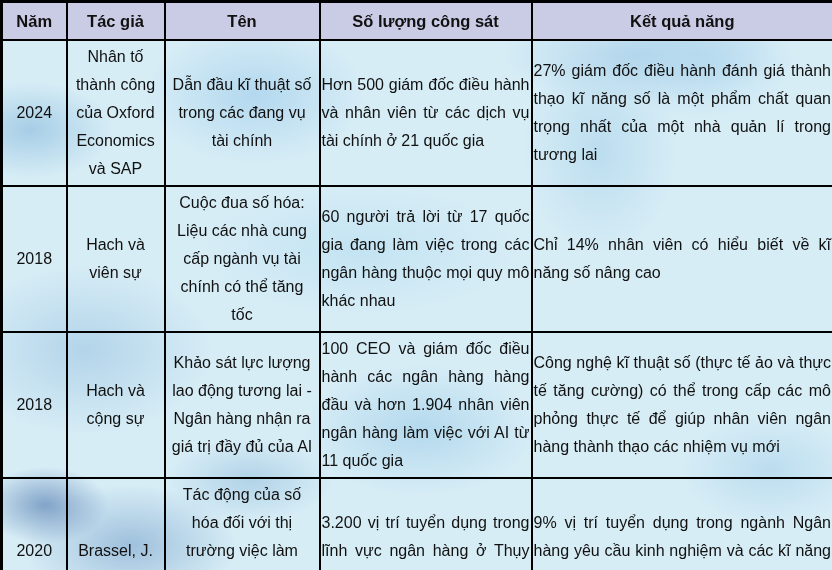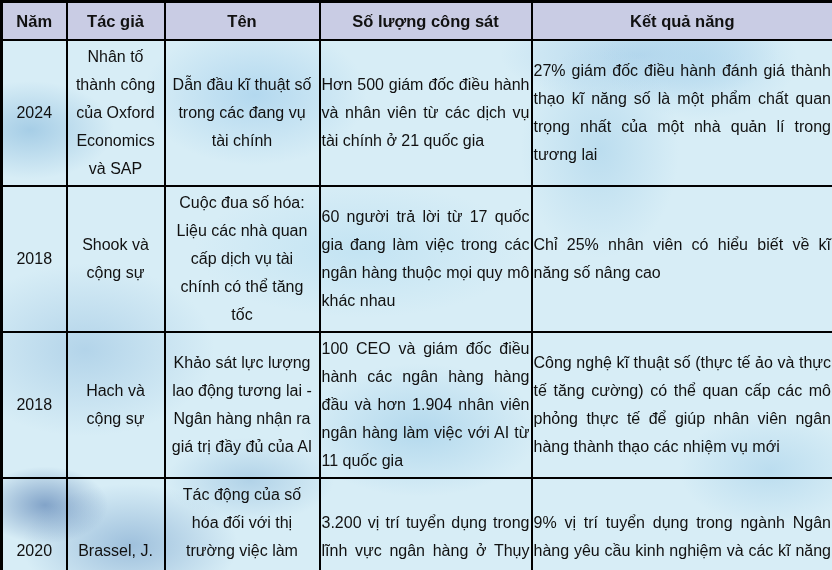--- a/index.html
+++ b/index.html
@@ -82,31 +82,31 @@
     <tbody>
       <tr class="r1">
         <td class="c-year">2024</td>
         <td class="c-author">Nhân tố thành công của Oxford Economics và SAP</td>
         <td class="c-title">Dẫn đầu kĩ thuật số trong các đang vụ tài chính</td>
         <td class="c-survey">Hơn 500 giám đốc điều hành và nhân viên từ các dịch vụ tài chính ở 21 quốc gia</td>
         <td class="c-result">27% giám đốc điều hành đánh giá thành thạo kĩ năng số là một phẩm chất quan trọng nhất của một nhà quản lí trong tương lai</td>
       </tr>
       <tr class="r2">
         <td class="c-year">2018</td>
-        <td class="c-author">Shook và cộng sự</td>
-        <td class="c-title">Cuộc đua số hóa: Liệu các nhà quan cấp dịch vụ tài chính có thể tăng tốc</td>
+        <td class="c-author">Hach và viên sự</td>
+        <td class="c-title">Cuộc đua số hóa: Liệu các nhà cung cấp ngành vụ tài chính có thể tăng tốc</td>
         <td class="c-survey">60 người trả lời từ 17 quốc gia đang làm việc trong các ngân hàng thuộc mọi quy mô khác nhau</td>
-        <td class="c-result">Chỉ 25% nhân viên có hiểu biết về kĩ năng số nâng cao</td>
+        <td class="c-result">Chỉ 14% nhân viên có hiểu biết về kĩ năng số nâng cao</td>
       </tr>
       <tr class="r3">
         <td class="c-year">2018</td>
         <td class="c-author">Hach và cộng sự</td>
         <td class="c-title">Khảo sát lực lượng lao động tương lai - Ngân hàng nhận ra giá trị đầy đủ của AI</td>
         <td class="c-survey">100 CEO và giám đốc điều hành các ngân hàng hàng đầu và hơn 1.904 nhân viên ngân hàng làm việc với AI từ 11 quốc gia</td>
-        <td class="c-result">Công nghệ kĩ thuật số (thực tế ảo và thực tế tăng cường) có thể quan cấp các mô phỏng thực tế để giúp nhân viên ngân hàng thành thạo các nhiệm vụ mới</td>
+        <td class="c-result">Công nghệ kĩ thuật số (thực tế ảo và thực tế tăng cường) có thể trong cấp các mô phỏng thực tế để giúp nhân viên ngân hàng thành thạo các nhiệm vụ mới</td>
       </tr>
       <tr class="r4">
         <td class="c-year">2020</td>
         <td class="c-author">Brassel, J.</td>
         <td class="c-title">Tác động của số hóa đối với thị trường việc làm trong lĩnh vực ngân hàng</td>
         <td class="c-survey">3.200 vị trí tuyển dụng trong lĩnh vực ngân hàng ở Thụy Sĩ</td>
         <td class="c-result">9% vị trí tuyển dụng trong ngành Ngân hàng yêu cầu kinh nghiệm và các kĩ năng kĩ thuật số</td>
       </tr>
     </tbody>
   </table>

